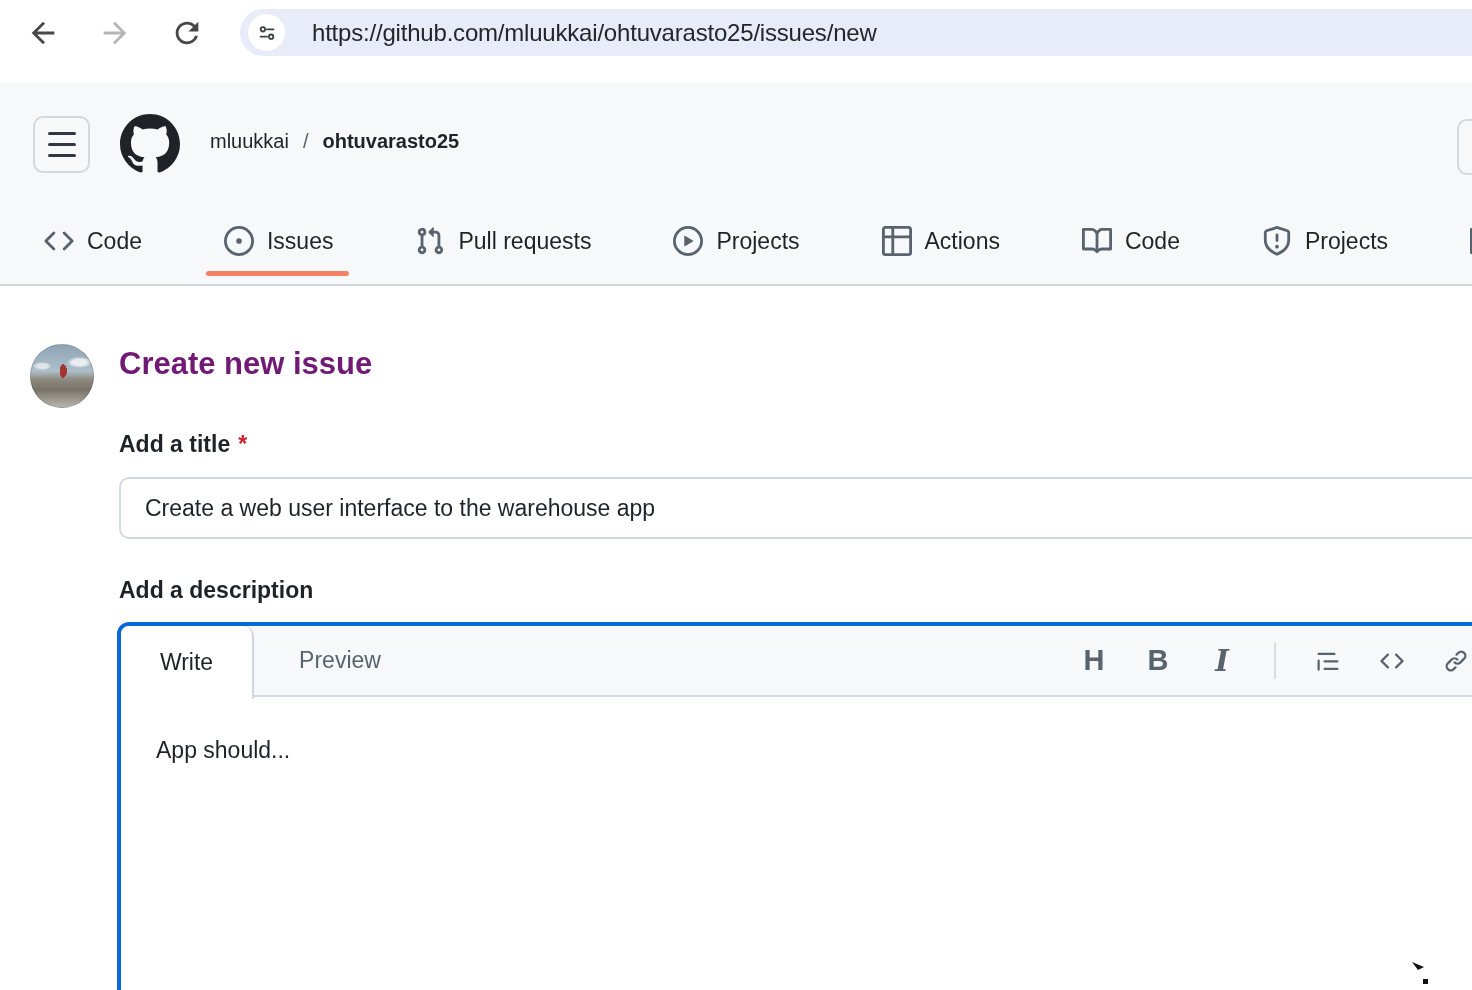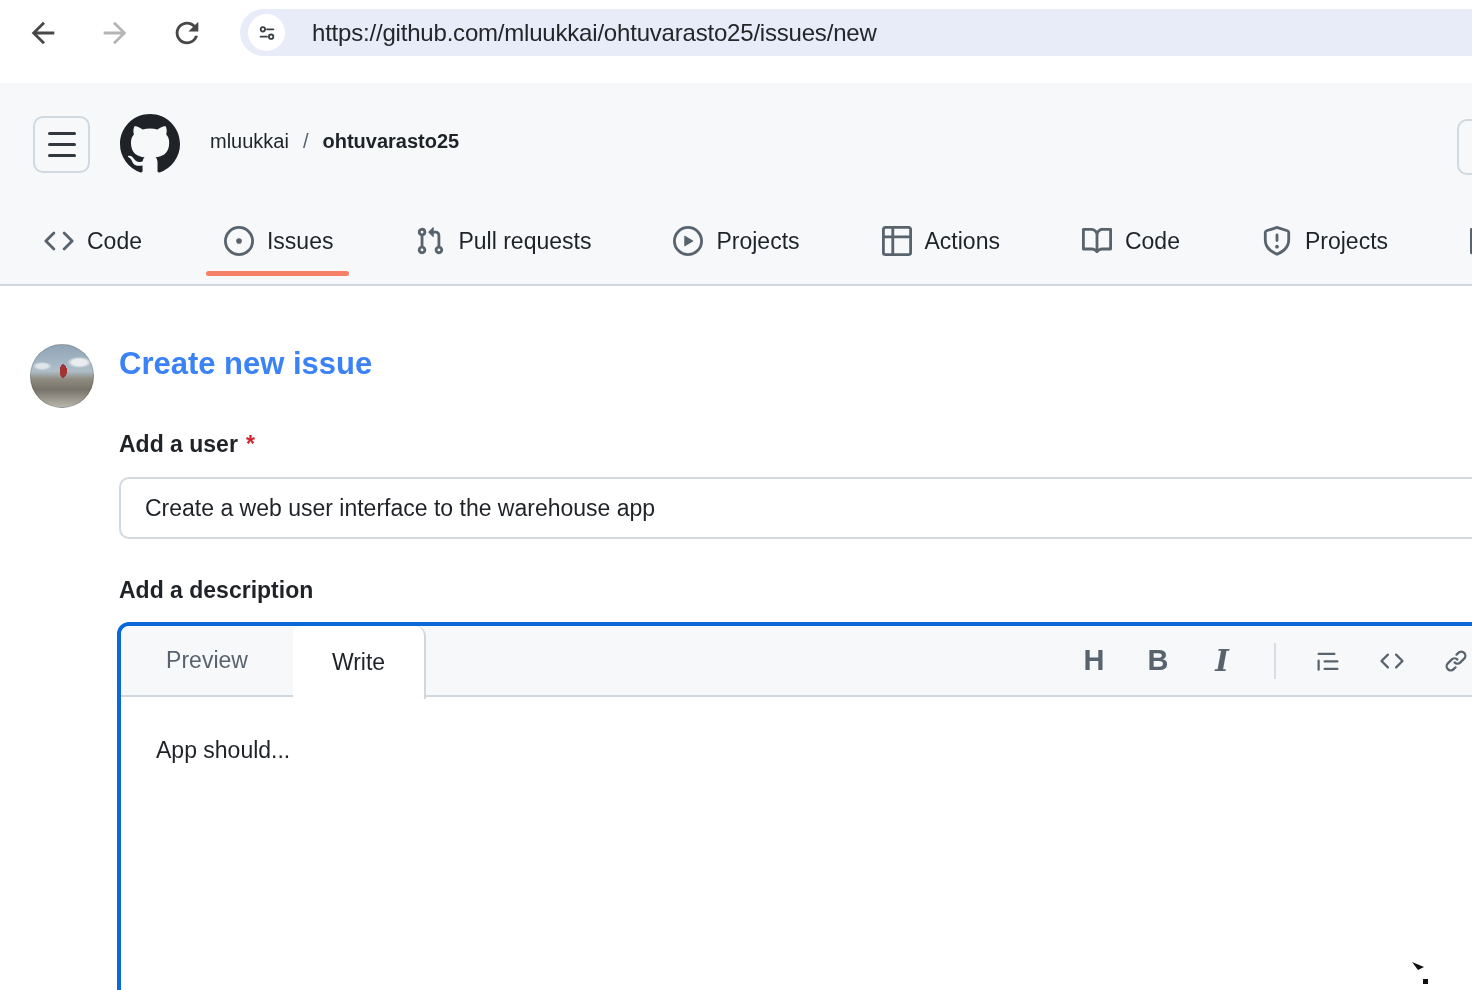--- a/index.html
+++ b/index.html
@@ -54,21 +54,21 @@
   
   .main { position:absolute; top:288px; left:0; right:0; bottom:0; background:#fff; }
   .avatar { position:absolute; left:30px; top:56px; width:64px; height:64px; border-radius:50%;
             border:1px solid rgba(0,0,0,0.12);
             background:
               radial-gradient(ellipse 6px 11px at 52% 42%, #a23434 60%, rgba(162,52,52,0) 62%),
               radial-gradient(ellipse 18px 8px at 78% 28%, #e9edf0 40%, rgba(233,237,240,0) 70%),
               radial-gradient(ellipse 14px 6px at 18% 34%, #dfe5e9 40%, rgba(223,229,233,0) 70%),
               linear-gradient(180deg, #8fa4b6 0%, #aebfc9 42%, #8f8b80 55%, #77736a 72%, #b9b5ab 100%);
   }
-  .page-title { position:absolute; left:119px; top:58px; font-size:31px; font-weight:700; color:#3b82f6; }
+  .page-title { position:absolute; left:119px; top:58px; font-size:31px; font-weight:700; color:#701a75; }
 
   .field-label { position:absolute; left:119px; font-size:23px; font-weight:700; color:#1f2328; }
   .label-title { top:143px; }
   .label-desc  { top:289px; }
   .required-star { color:#cf222e; font-weight:700; margin-left:8px; }
 
   .title-input { position:absolute; left:119px; right:-30px; top:189px; height:62px;
                  border:2px solid #d1d9e0; border-radius:10px; background:#fff;
                  font-family:"Liberation Sans", sans-serif; font-size:23px; color:#1f2328;
                  padding:0 24px; outline:none; }
@@ -201,35 +201,35 @@
           </svg>
       </div>
     </nav>
   </div>
 
   <div class="main">
     <div class="avatar"></div>
     <h1 class="page-title">Create new issue</h1>
 
     <div class="field-label label-title">
-      <span>Add a user</span><span class="required-star">*</span>
+      <span>Add a title</span><span class="required-star">*</span>
     </div>
     <input class="title-input" type="text" value="Create a web user interface to the warehouse app" style="">
 
     <div class="field-label label-desc">
       <span>Add a description</span>
     </div>
 
     <div class="editor">
       <div class="editor-tabbar">
+        <div class="tab tab-write">
+          <span>Write</span>
+        </div>
         <div class="tab tab-preview">
           <span>Preview</span>
-        </div>
-        <div class="tab tab-write">
-          <span>Write</span>
         </div>
         <div class="editor-toolbar">
           <button class="tb-btn">
             <span class="glyph-h">H</span>
           </button>
           <button class="tb-btn">
             <span class="glyph-b">B</span>
           </button>
           <button class="tb-btn">
             <span class="glyph-i">I</span>

